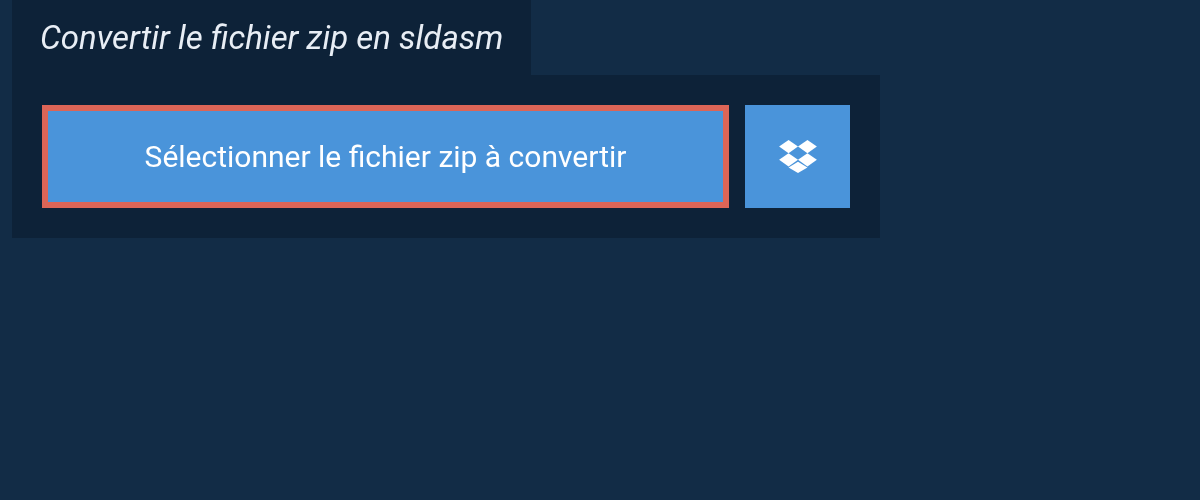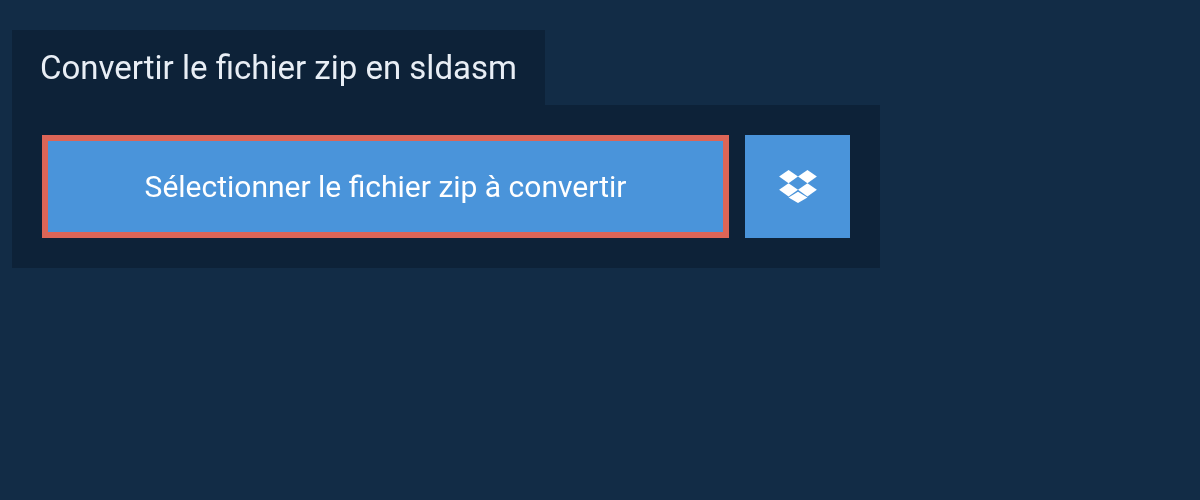--- a/index.html
+++ b/index.html
@@ -9,22 +9,22 @@
     }
     body {
       width: 1200px;
       height: 500px;
       background: #122c46;
       font-family: -apple-system, BlinkMacSystemFont, "Segoe UI", Roboto, Helvetica, Arial, sans-serif;
       overflow: hidden;
     }
     .tab-bar {
       display: inline-block;
-      margin-top: 30px;
       margin-left: 12px;
+      font-style: italic;
     }
     .tab {
       background: #0d2238;
       color: #e8eef5;
       font-size: 33px;
       font-weight: 400;
       padding: 18px 28px;
       display: inline-block;
     }
     .content-panel {

